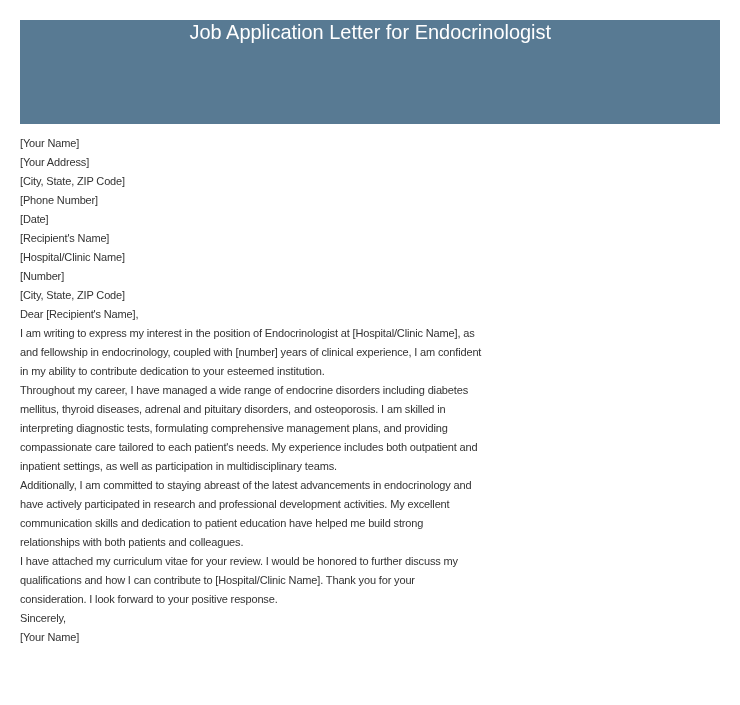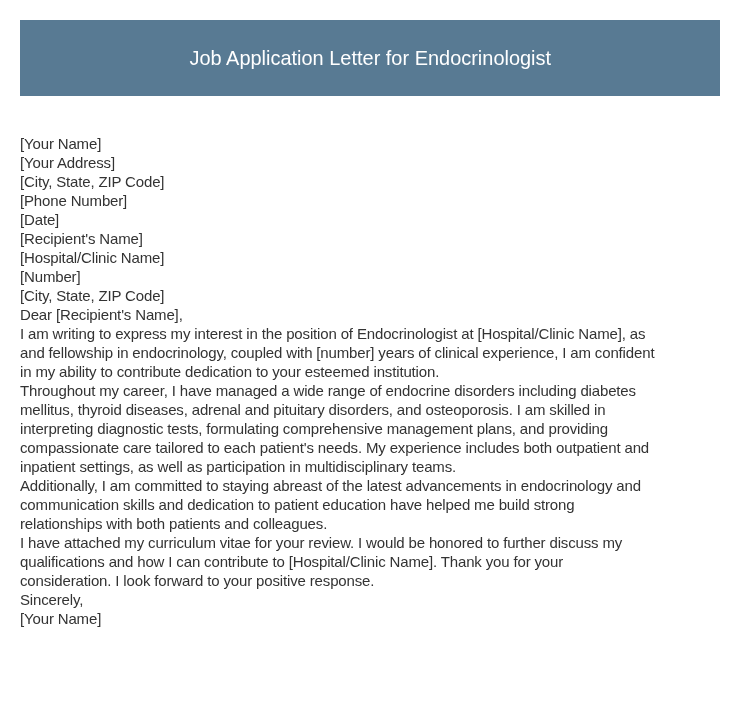--- a/index.html
+++ b/index.html
@@ -12,39 +12,39 @@
       height: 705px;
       position: relative;
       overflow: hidden;
       font-family: "Liberation Sans", "DejaVu Sans", sans-serif;
     }
     .header {
       position: absolute;
       left: 20px;
       top: 20px;
       width: 700px;
-      height: 76px;
+      height: 104px;
       background: #587a93;
       display: flex;
-      align-items: center;
+      align-items: flex-start;
       justify-content: center;
     }
     .header-title {
       color: #ffffff;
       font-size: 21px;
       letter-spacing: 0px;
       transform: scaleX(0.95);
     }
     .letter {
       position: absolute;
       left: 20px;
       top: 134px;
       width: 700px;
       color: #333333;
-      font-size: 15px;
+      font-size: 11px;
       line-height: 19px;
       letter-spacing: -0.15px;
     }
     .line {
       display: block;
       white-space: nowrap;
     }
   </style>
 </head>
 <body>
@@ -76,20 +76,21 @@
   </div>
   <div>
     <span class="line">Throughout my career, I have managed a wide range of endocrine disorders including diabetes</span>
     <span class="line">mellitus, thyroid diseases, adrenal and pituitary disorders, and osteoporosis. I am skilled in</span>
     <span class="line">interpreting diagnostic tests, formulating comprehensive management plans, and providing</span>
     <span class="line">compassionate care tailored to each patient's needs. My experience includes both outpatient and</span>
     <span class="line">inpatient settings, as well as participation in multidisciplinary teams.</span>
   </div>
   <div>
     <span class="line">Additionally, I am committed to staying abreast of the latest advancements in endocrinology and</span>
+    <span class="line">have actively participated in research and professional development activities. My excellent</span>
     <span class="line">communication skills and dedication to patient education have helped me build strong</span>
     <span class="line">relationships with both patients and colleagues.</span>
   </div>
   <div>
     <span class="line">I have attached my curriculum vitae for your review. I would be honored to further discuss my</span>
     <span class="line">qualifications and how I can contribute to [Hospital/Clinic Name]. Thank you for your</span>
     <span class="line">consideration. I look forward to your positive response.</span>
   </div>
   <span class="line">Sincerely,</span>
   <span class="line">[Your Name]</span>

